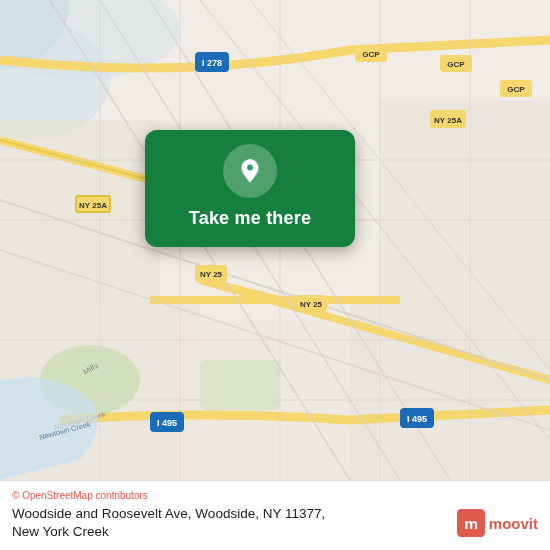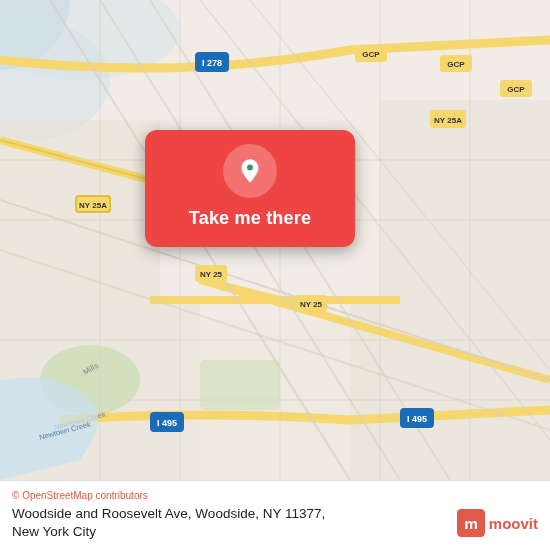--- a/index.html
+++ b/index.html
@@ -26,21 +26,21 @@
       top: 0; left: 0;
       width: 100%; height: 100%;
     }
 
     
     #take-me-there-card {
       position: absolute;
       top: 130px;
       left: 145px;
       width: 210px;
-      background: #ef4444;
+      background: #15803d;
       border-radius: 12px;
       display: flex;
       flex-direction: column;
       align-items: center;
       padding: 14px 20px 18px;
       box-shadow: 0 4px 16px rgba(0,0,0,0.35);
       cursor: pointer;
     }
 
     #location-icon-wrap {
@@ -229,21 +229,21 @@
   <span id="take-me-there-label">Take me there</span>
 </div>
 
 <div id="bottom-bar">
   <div id="copyright-row">
     <span>© OpenStreetMap contributors</span>
   </div>
   <div id="address-row">
     <div id="address-text">
       <span>Woodside and Roosevelt Ave, Woodside, NY 11377,</span><br>
-      <span>New York City</span>
+      <span>New York Creek</span>
     </div>
     <div id="moovit-logo">
       <svg id="moovit-icon" viewBox="0 0 40 40" xmlns="http://www.w3.org/2000/svg">
         <rect width="40" height="40" rx="6" fill="#e05b4b"></rect>
         <text x="20" y="28" text-anchor="middle" fill="white" font-size="22" font-weight="bold">m</text>
       </svg>
       <span id="moovit-text">moovit</span>
     </div>
   </div>
 </div>

